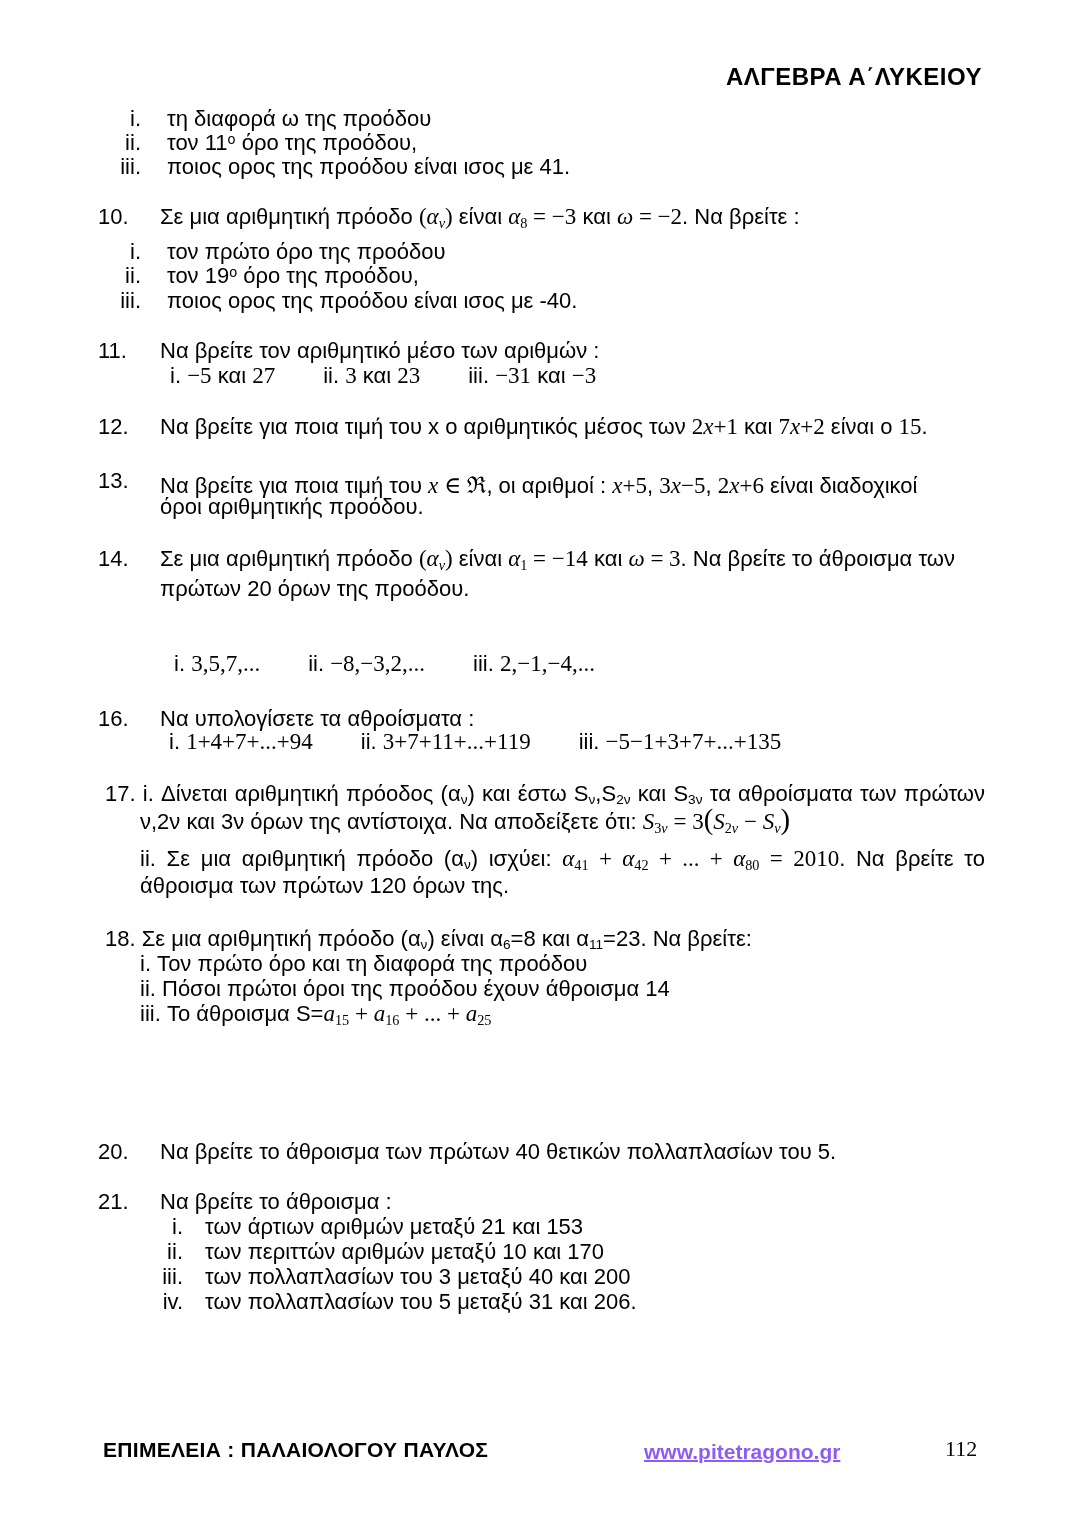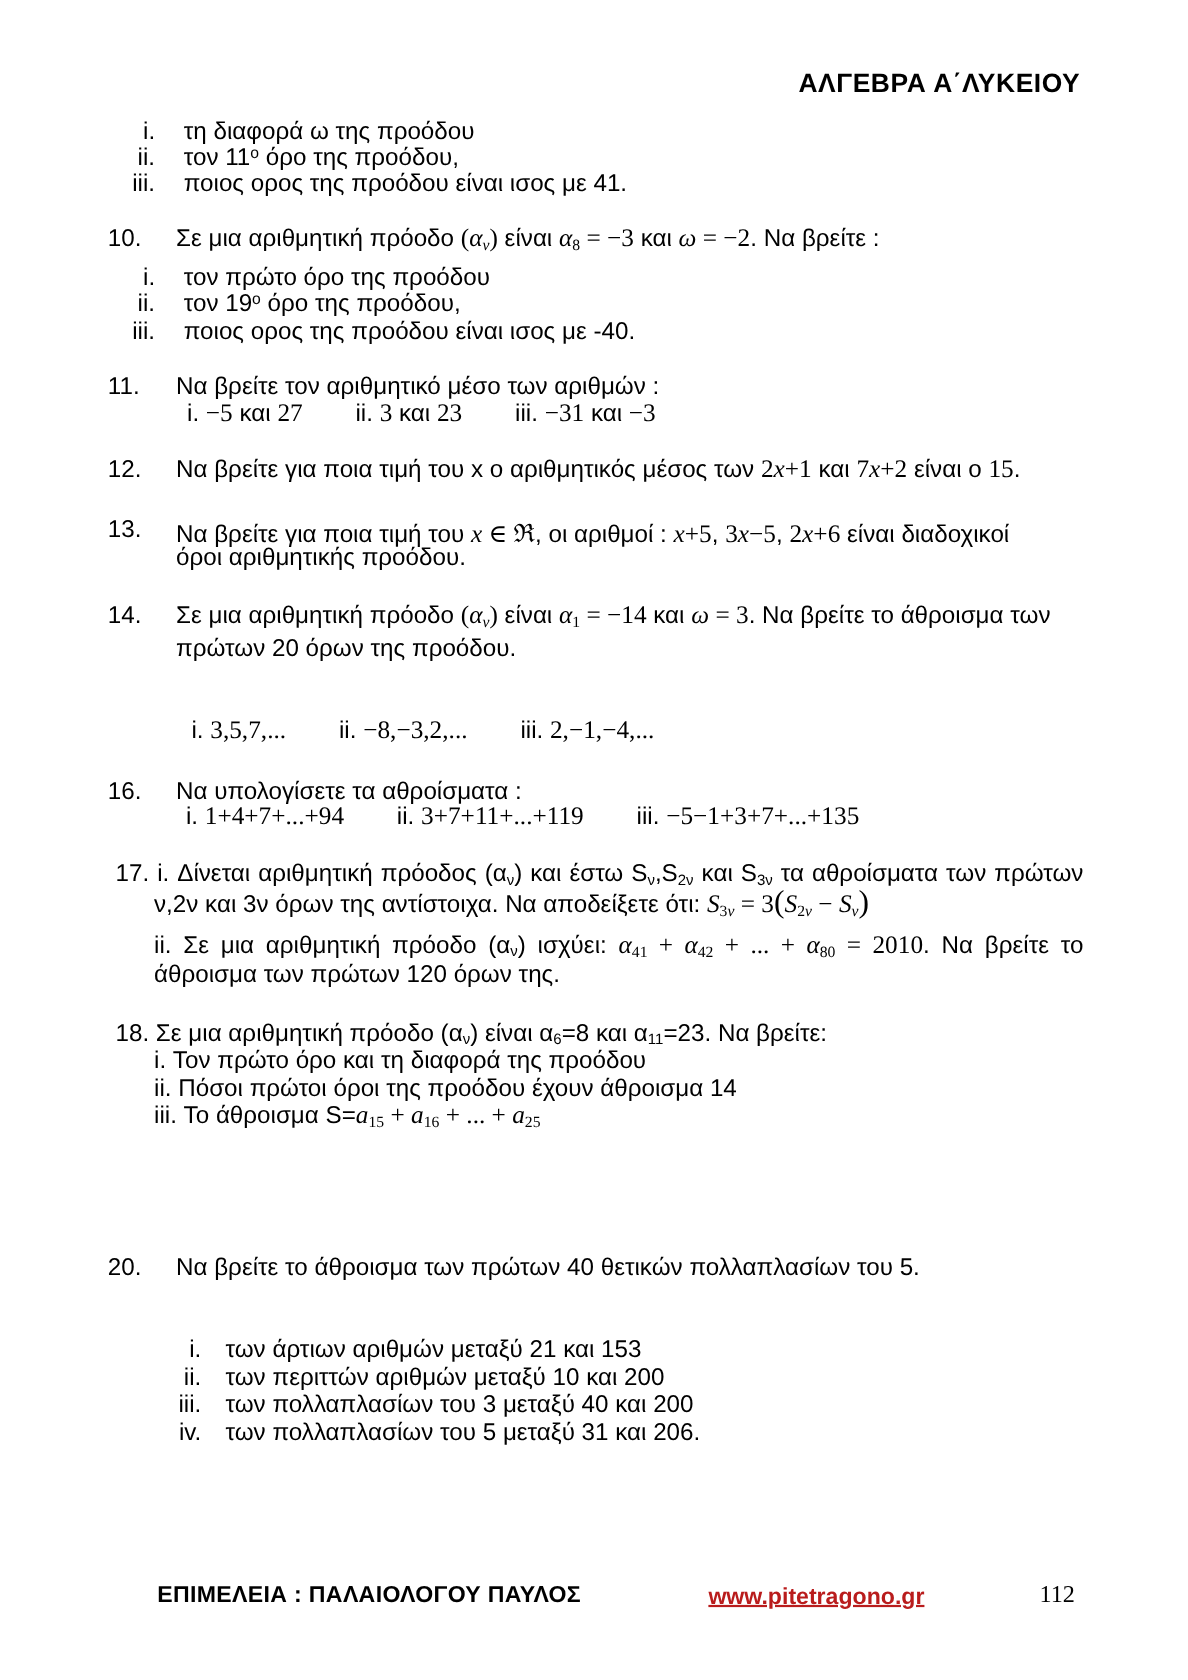--- a/index.html
+++ b/index.html
@@ -8,22 +8,22 @@
   .ln{position:absolute;left:0;width:1080px;height:27px;white-space:nowrap;}
   .lab,.txt{position:absolute;top:0;}
   .m{font-family:"Liberation Serif","DejaVu Serif",serif;font-size:23px;}
   .m i{font-style:italic;}
   sub{font-size:0.62em;line-height:0;vertical-align:-0.25em;}
   sup{font-size:0.65em;line-height:0;vertical-align:0.45em;}
   .sp{display:inline-block;width:48px;}
   .bp{font-size:1.25em;line-height:0;}
   .just{position:absolute;white-space:normal;text-align:justify;text-align-last:justify;height:28px;}
   .hdr{position:absolute;top:63px;right:98px;font-weight:bold;font-size:24px;letter-spacing:0.5px;}
-  .footer-editor{position:absolute;left:103px;top:1438px;font-weight:bold;font-size:21px;letter-spacing:0.3px;margin-left:40px;}
-  .footer-link{position:absolute;left:644px;top:1440px;font-weight:bold;font-size:21px;color:#b91c1c;
+  .footer-editor{position:absolute;left:103px;top:1438px;font-weight:bold;font-size:21px;letter-spacing:0.3px;}
+  .footer-link{position:absolute;left:644px;top:1440px;font-weight:bold;font-size:21px;color:#8b5cf6;
                text-decoration:underline;text-decoration-thickness:2px;cursor:pointer;}
   .footer-page{position:absolute;left:945px;top:1436px;font-family:"Liberation Serif","DejaVu Serif",serif;font-size:22px;}
 </style>
 </head>
 <body>
 
 <div class="page">
 
   <div class="hdr">ΑΛΓΕΒΡΑ Α΄ΛΥΚΕΙΟΥ</div>
 
@@ -119,27 +119,31 @@
   <div class="ln" style="top:1001px">
     <span class="txt" style="left:140px">iii. Το άθροισμα S=<span class="m"><i>a</i><sub>15</sub> + <i>a</i><sub>16</sub> + ... + <i>a</i><sub>25</sub></span></span>
   </div>
 
 
   <div class="ln" style="top:1139px">
     <span class="lab" style="left:98px;width:44px">20.</span>
     <span class="txt" style="left:160px">Να βρείτε το άθροισμα των πρώτων 40 θετικών πολλαπλασίων του 5.</span>
   </div>
 
+  <div class="ln" style="top:1189px">
+    <span class="lab" style="left:98px;width:44px">21.</span>
+    <span class="txt" style="left:160px">Να βρείτε το άθροισμα :</span>
+  </div>
   <div class="ln" style="top:1214px">
     <span class="lab" style="left:120px;width:63px;text-align:right">i.</span>
     <span class="txt" style="left:205px">των άρτιων αριθμών μεταξύ 21 και 153</span>
   </div>
   <div class="ln" style="top:1239px">
     <span class="lab" style="left:120px;width:63px;text-align:right">ii.</span>
-    <span class="txt" style="left:205px">των περιττών αριθμών μεταξύ 10 και 200</span>
+    <span class="txt" style="left:205px">των περιττών αριθμών μεταξύ 10 και 170</span>
   </div>
   <div class="ln" style="top:1264px">
     <span class="lab" style="left:120px;width:63px;text-align:right">iii.</span>
     <span class="txt" style="left:205px">των πολλαπλασίων του 3 μεταξύ 40 και 200</span>
   </div>
   <div class="ln" style="top:1289px">
     <span class="lab" style="left:120px;width:63px;text-align:right">iv.</span>
     <span class="txt" style="left:205px">των πολλαπλασίων του 5 μεταξύ 31 και 206.</span>
   </div>
 

